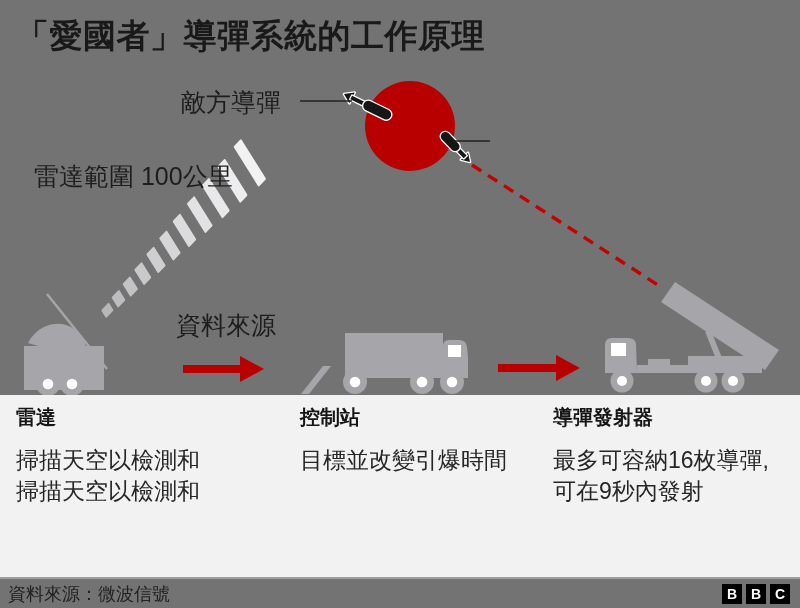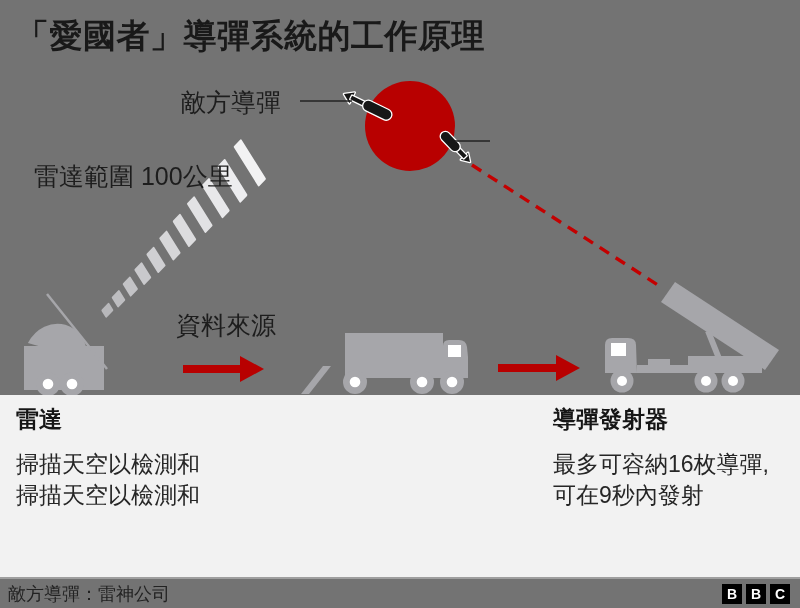--- a/index.html
+++ b/index.html
@@ -19,21 +19,21 @@
   .lbl-radar-range { left:15px; top:160px;margin-left:19px; }
   .lbl-enemy       { left:181px; top:86px; }
   .lbl-patriot     { left:501px; top:128px; }
   .lbl-microwave   { left:176px; top:309px; }
 
   .band {
     position:absolute; left:0; top:395px; width:800px; height:182px;
     background:var(--band_bg);
   }
   .section { position:absolute; top:404px; width:260px; }
-  .section .hd { font-size:23px; font-weight:700; color:#161616; margin:0 0 14px 0; white-space:nowrap; }
+  .section .hd { font-size:20px; font-weight:700; color:#161616; margin:0 0 14px 0; white-space:nowrap; }
   .section .ln { display:block; font-size:23px; line-height:31px; color:#262626; white-space:nowrap; }
   .sec-1 { left:16px; }
   .sec-2 { left:300px; }
   .sec-3 { left:553px; }
 
   .divider { position:absolute; left:0; top:577px; width:800px; height:2px; background:var(--divider); }
   .source {
     position:absolute; left:8px; top:582px; font-size:18px; color:#222; white-space:nowrap;
   }
   .bbc { position:absolute; right:10px; top:584px; display:flex; gap:4px; }
@@ -150,30 +150,32 @@
 
   <div class="band"></div>
 
   <div class="section sec-1">
     <div class="hd">雷達</div>
     <span class="ln">掃描天空以檢測和</span>
     <span class="ln">掃描天空以檢測和</span>
   </div>
 
   <div class="section sec-2">
+    <div class="hd">控制站</div>
+    <span class="ln">目標並改變引爆時間</span>
   </div>
 
   <div class="section sec-3">
     <div class="hd">導彈發射器</div>
     <span class="ln">最多可容納16枚導彈,</span>
     <span class="ln">可在9秒內發射</span>
   </div>
 
   <div class="divider"></div>
-  <div class="source">敵方導彈：雷神公司</div>
+  <div class="source">資料來源：微波信號</div>
 
   <div class="bbc">
     <div class="blk">B</div>
     <div class="blk">B</div>
     <div class="blk">C</div>
   </div>
 
 </div>
 
 </body></html>

